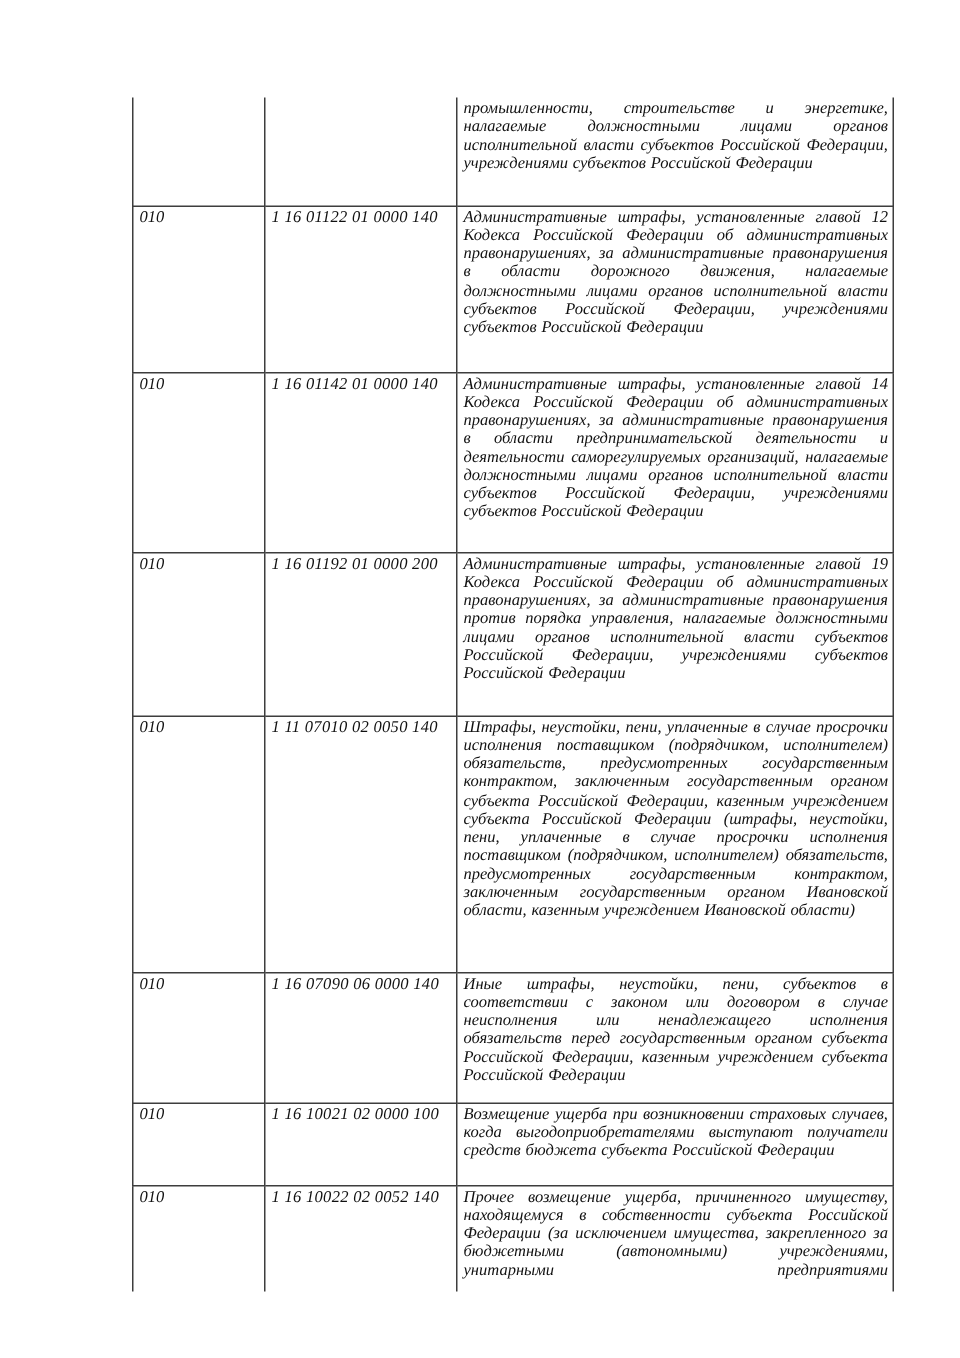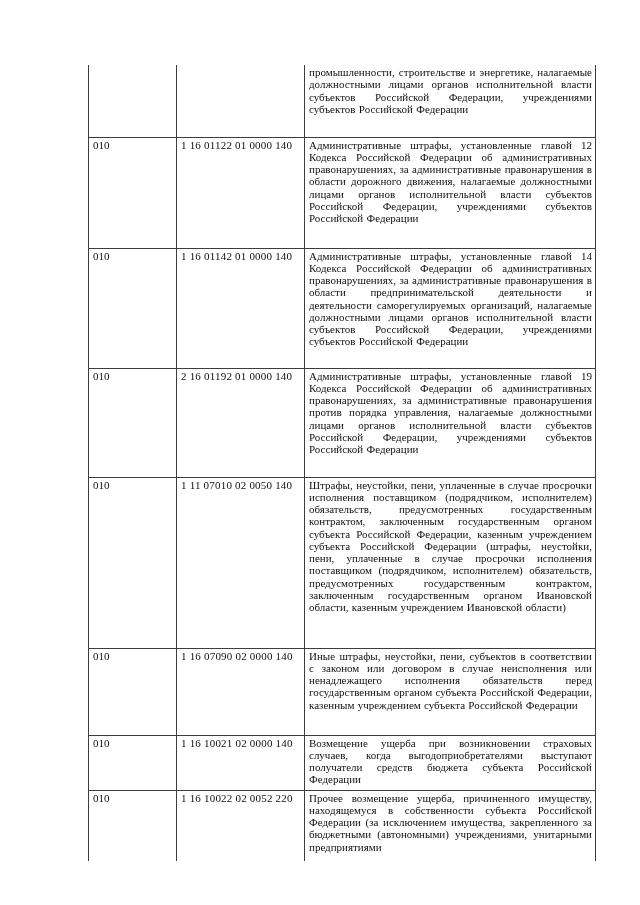--- a/index.html
+++ b/index.html
@@ -33,20 +33,21 @@
     border-collapse: collapse;
     table-layout: fixed;
   }
   .doc-table td {
     border: 1px solid #3d3d3d;
     vertical-align: top;
     font-size: 11px;
     line-height: 12.25px;
     padding: 1px 3px 2px 4px;
     overflow: hidden;
+    font-style: italic;
   }
   
   .doc-table tr.first-row td { border-top: none; }
   .doc-table tr.last-row td  { border-bottom: none; }
   .col-code { width: 88px; }
   .col-kbk  { width: 128px; }
   .col-desc { width: 291px; }
   td.cell-kbk { white-space: nowrap; letter-spacing: 0.2px; }
   td.cell-desc {
     text-align: justify;
@@ -82,43 +83,43 @@
       </tr>
 
       <tr style="height:120px">
         <td class="cell-code">010</td>
         <td class="cell-kbk">1 16 01142 01 0000 140</td>
         <td class="cell-desc">Административные штрафы, установленные главой 14 Кодекса Российской Федерации об административных правонарушениях, за административные правонарушения в области предпринимательской деятельности и деятельности саморегулируемых организаций, налагаемые должностными лицами органов исполнительной власти субъектов Российской Федерации, учреждениями субъектов Российской Федерации</td>
       </tr>
 
       <tr style="height:109px">
         <td class="cell-code">010</td>
-        <td class="cell-kbk">2 16 01192 01 0000 140</td>
+        <td class="cell-kbk">1 16 01192 01 0000 200</td>
         <td class="cell-desc">Административные штрафы, установленные главой 19 Кодекса Российской Федерации об административных правонарушениях, за административные правонарушения против порядка управления, налагаемые должностными лицами органов исполнительной власти субъектов Российской Федерации, учреждениями субъектов Российской Федерации</td>
       </tr>
 
       <tr style="height:171px">
         <td class="cell-code">010</td>
         <td class="cell-kbk">1 11 07010 02 0050 140</td>
         <td class="cell-desc">Штрафы, неустойки, пени, уплаченные в случае просрочки исполнения поставщиком (подрядчиком, исполнителем) обязательств, предусмотренных государственным контрактом, заключенным государственным органом субъекта Российской Федерации, казенным учреждением субъекта Российской Федерации (штрафы, неустойки, пени, уплаченные в случае просрочки исполнения поставщиком (подрядчиком, исполнителем) обязательств, предусмотренных государственным контрактом, заключенным государственным органом Ивановской области, казенным учреждением Ивановской области)</td>
       </tr>
 
       <tr style="height:87px">
         <td class="cell-code">010</td>
-        <td class="cell-kbk">1 16 07090 02 0000 140</td>
+        <td class="cell-kbk">1 16 07090 06 0000 140</td>
         <td class="cell-desc">Иные штрафы, неустойки, пени, субъектов в соответствии с законом или договором в случае неисполнения или ненадлежащего исполнения обязательств перед государственным органом субъекта Российской Федерации, казенным учреждением субъекта Российской Федерации</td>
       </tr>
 
       <tr style="height:55px">
         <td class="cell-code">010</td>
-        <td class="cell-kbk">1 16 10021 02 0000 140</td>
+        <td class="cell-kbk">1 16 10021 02 0000 100</td>
         <td class="cell-desc">Возмещение ущерба при возникновении страховых случаев, когда выгодоприобретателями выступают получатели средств бюджета субъекта Российской Федерации</td>
       </tr>
 
       <tr class="last-row" style="height:71px">
         <td class="cell-code">010</td>
-        <td class="cell-kbk">1 16 10022 02 0052 220</td>
+        <td class="cell-kbk">1 16 10022 02 0052 140</td>
         <td class="cell-desc cut">Прочее возмещение ущерба, причиненного имуществу, находящемуся в собственности субъекта Российской Федерации (за исключением имущества, закрепленного за бюджетными (автономными) учреждениями, унитарными предприятиями</td>
       </tr>
     </tbody>
   </table>
 
 </div>
 
 </body></html>

